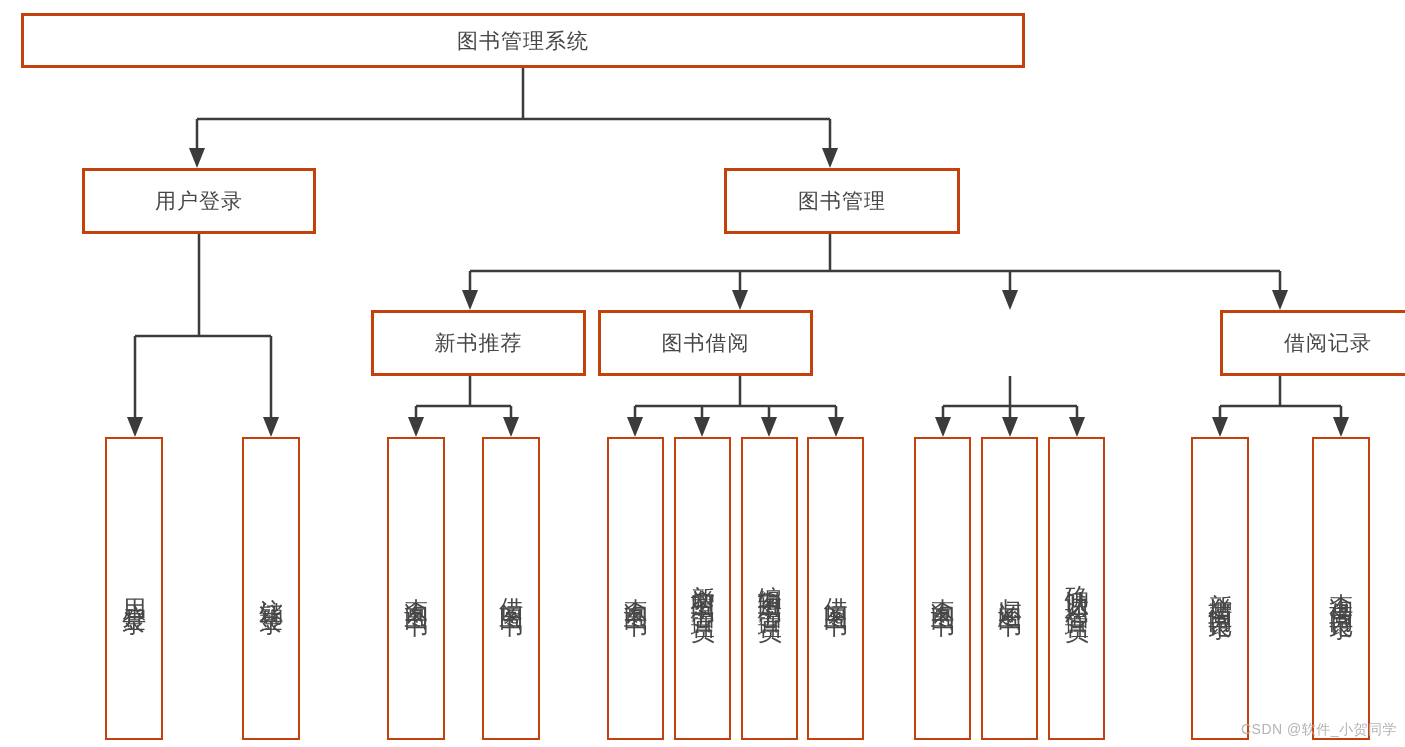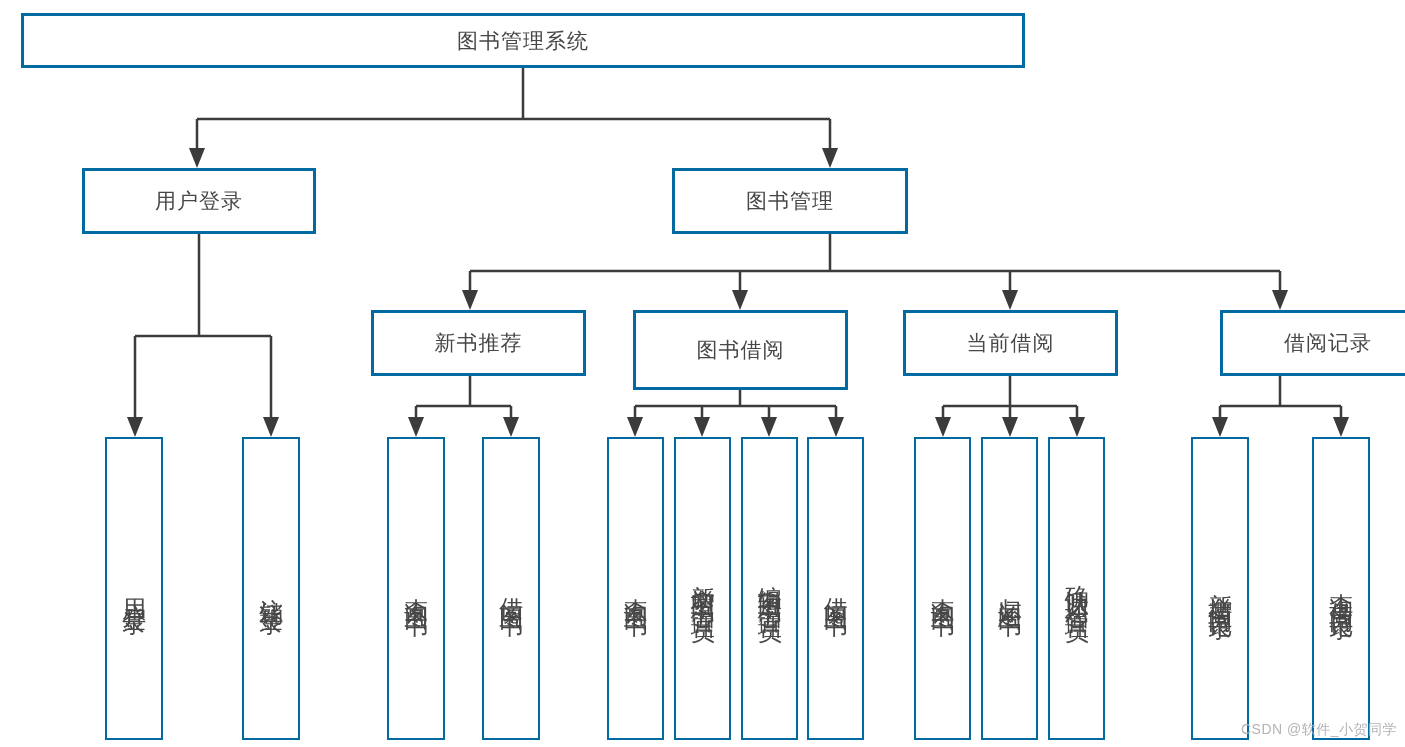--- a/index.html
+++ b/index.html
@@ -25,21 +25,21 @@
     fill: none;
   }
   .arrow {
     fill: #3b3b3b;
     stroke: none;
   }
   .box {
     position: absolute;
     box-sizing: border-box;
     background: #ffffff;
-    border: 3px solid #0369a1;
+    border: 3px solid #c2410c;
     color: #474747;
     display: flex;
     align-items: center;
     justify-content: center;
     font-size: 21px;
     letter-spacing: 1px;
     z-index: 2;
     text-align: center;
   }
   .leaf {
@@ -105,32 +105,29 @@
     <path class="arrow" d="M1333 417 L1349 417 L1341 437 Z"></path>
   </svg>
 
   <div class="box" style="left:21px; top:13px; width:1004px; height:55px;">
     <span>图书管理系统</span>
   </div>
 
   <div class="box" style="left:82px; top:168px; width:234px; height:66px;">
     <span>用户登录</span>
   </div>
-  <div class="box" style="left:672px; top:168px; width:236px; height:66px;justify-content:center;">
+  <div class="box" style="left:724px; top:168px; width:236px; height:66px;justify-content:center;">
     <span>图书管理</span>
   </div>
 
   <div class="box" style="left:363px; top:310px; width:215px; height:66px;margin-left:8px;">
     <span>新书推荐</span>
   </div>
-  <div class="box" style="left:633px; top:310px; width:215px; height:80px;">
+  <div class="box" style="left:598px; top:310px; width:215px; height:66px;">
     <span>图书借阅</span>
-  </div>
-  <div class="box" style="left:903px; top:310px; width:215px; height:66px;">
-    <span>当前借阅</span>
   </div>
   <div class="box" style="left:1172px; top:310px; width:216px; height:66px;margin-left:48px;">
     <span>借阅记录</span>
   </div>
 
   <div class="box leaf" style="left:105px; top:437px; width:58px; height:303px;">
     <span class="vtext">用户登录</span>
   </div>
   <div class="box leaf" style="left:242px; top:437px; width:58px; height:303px;">
     <span class="vtext">注销登录</span>

